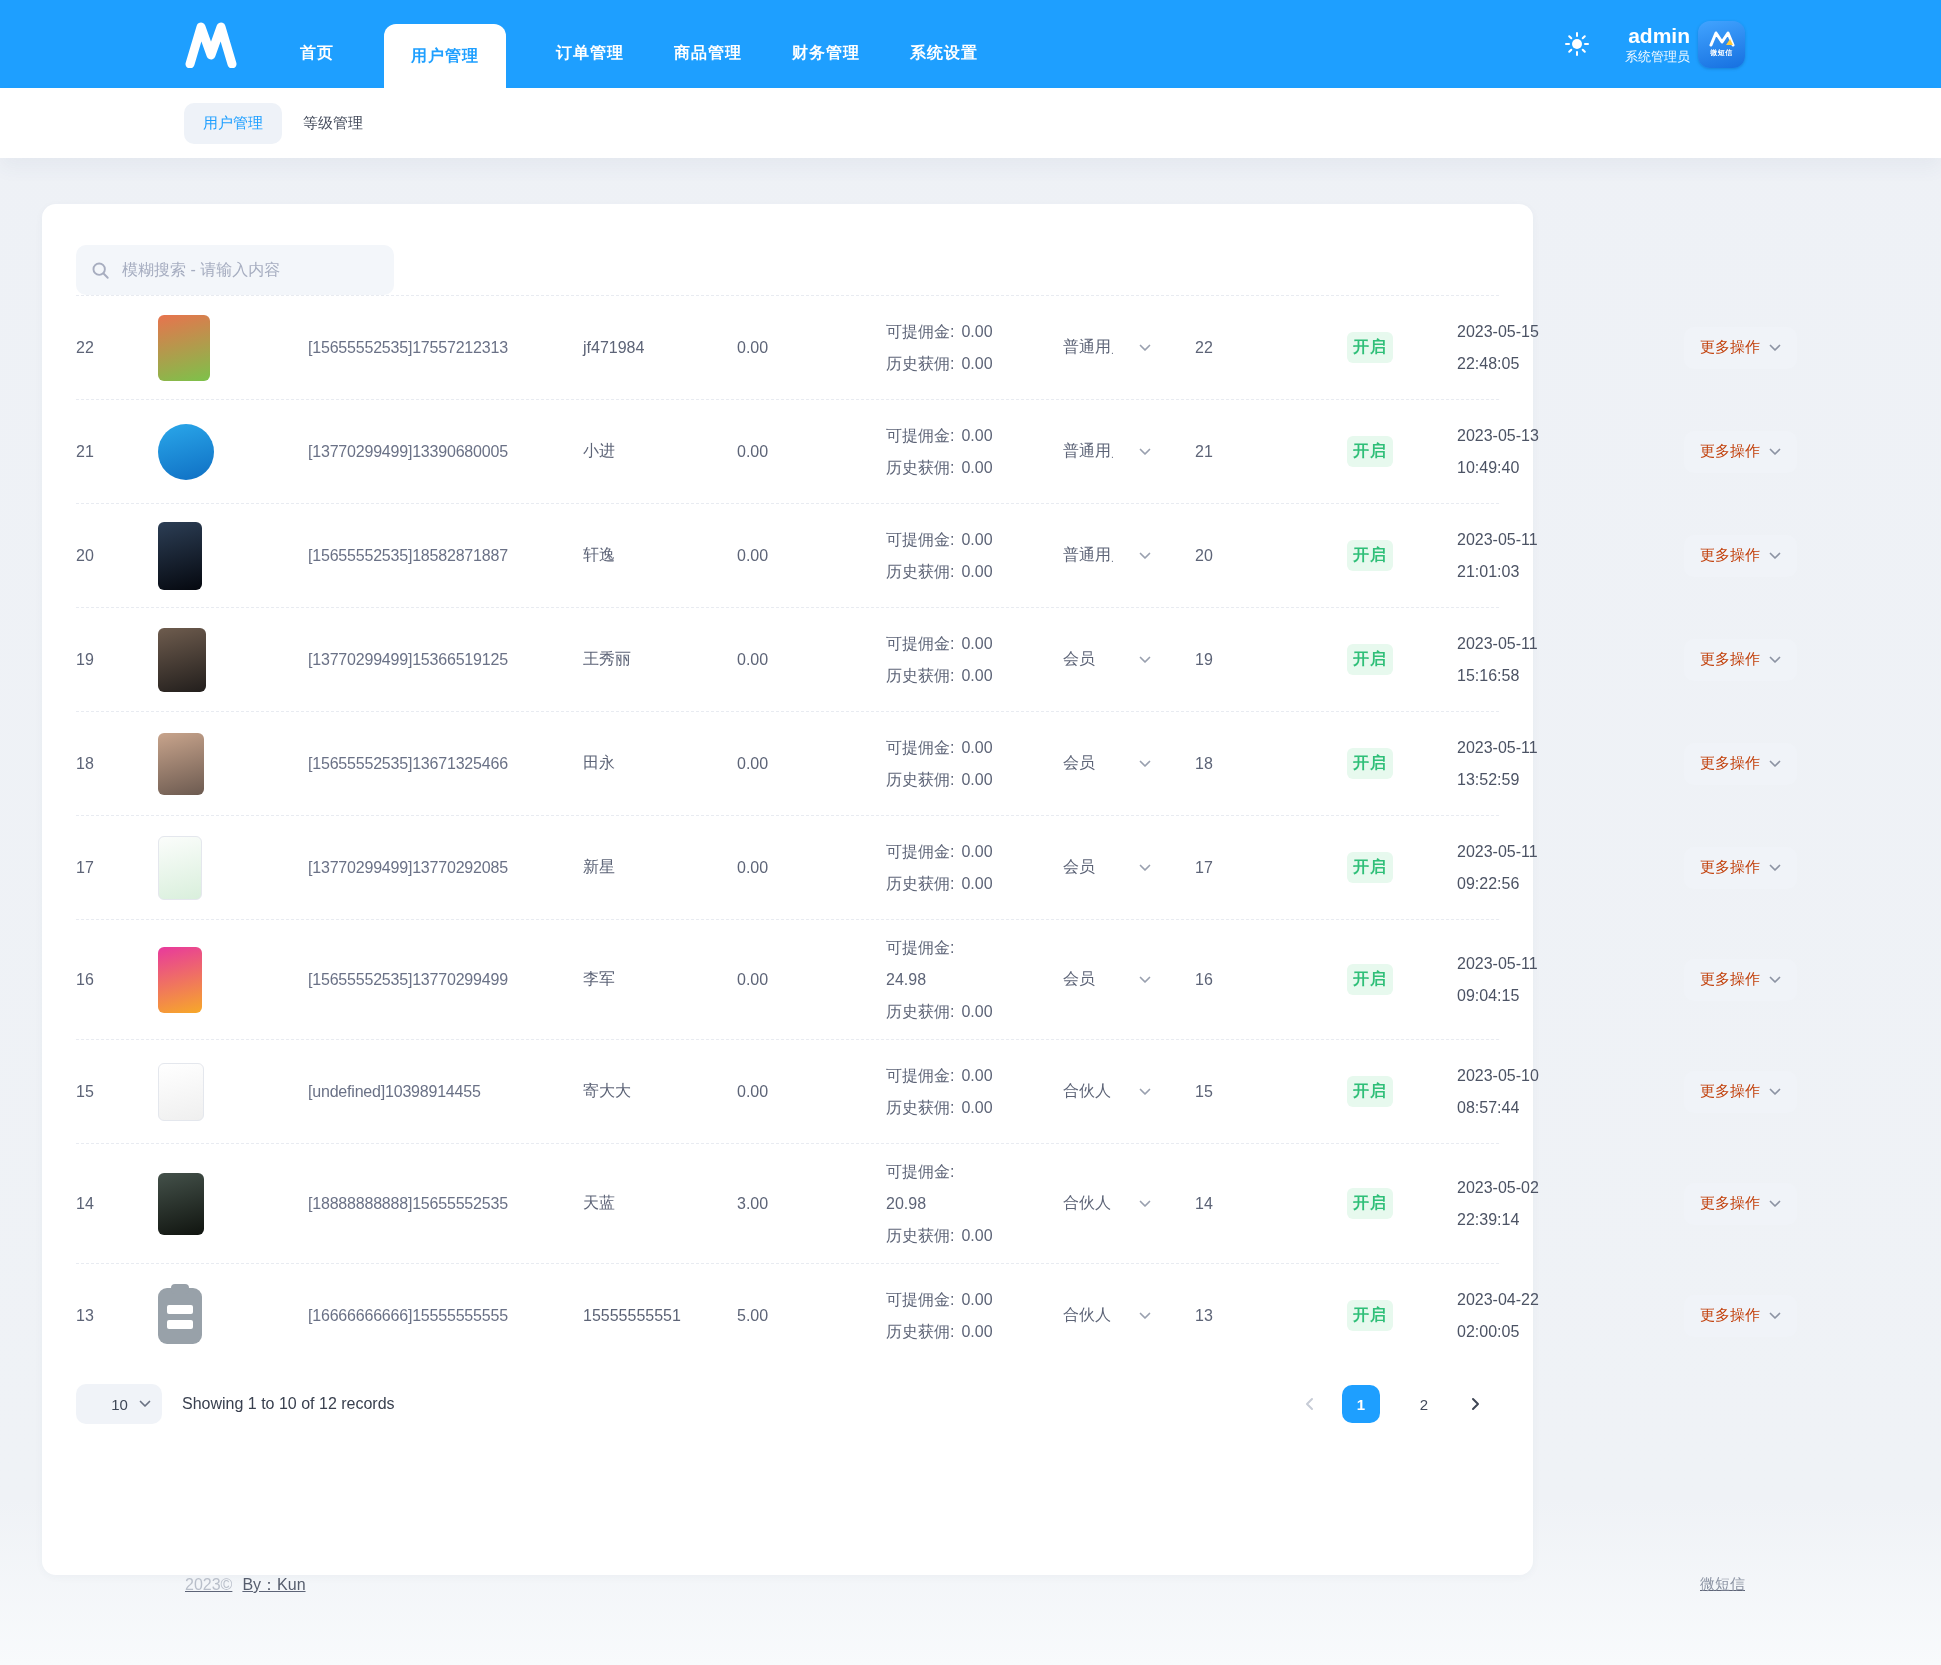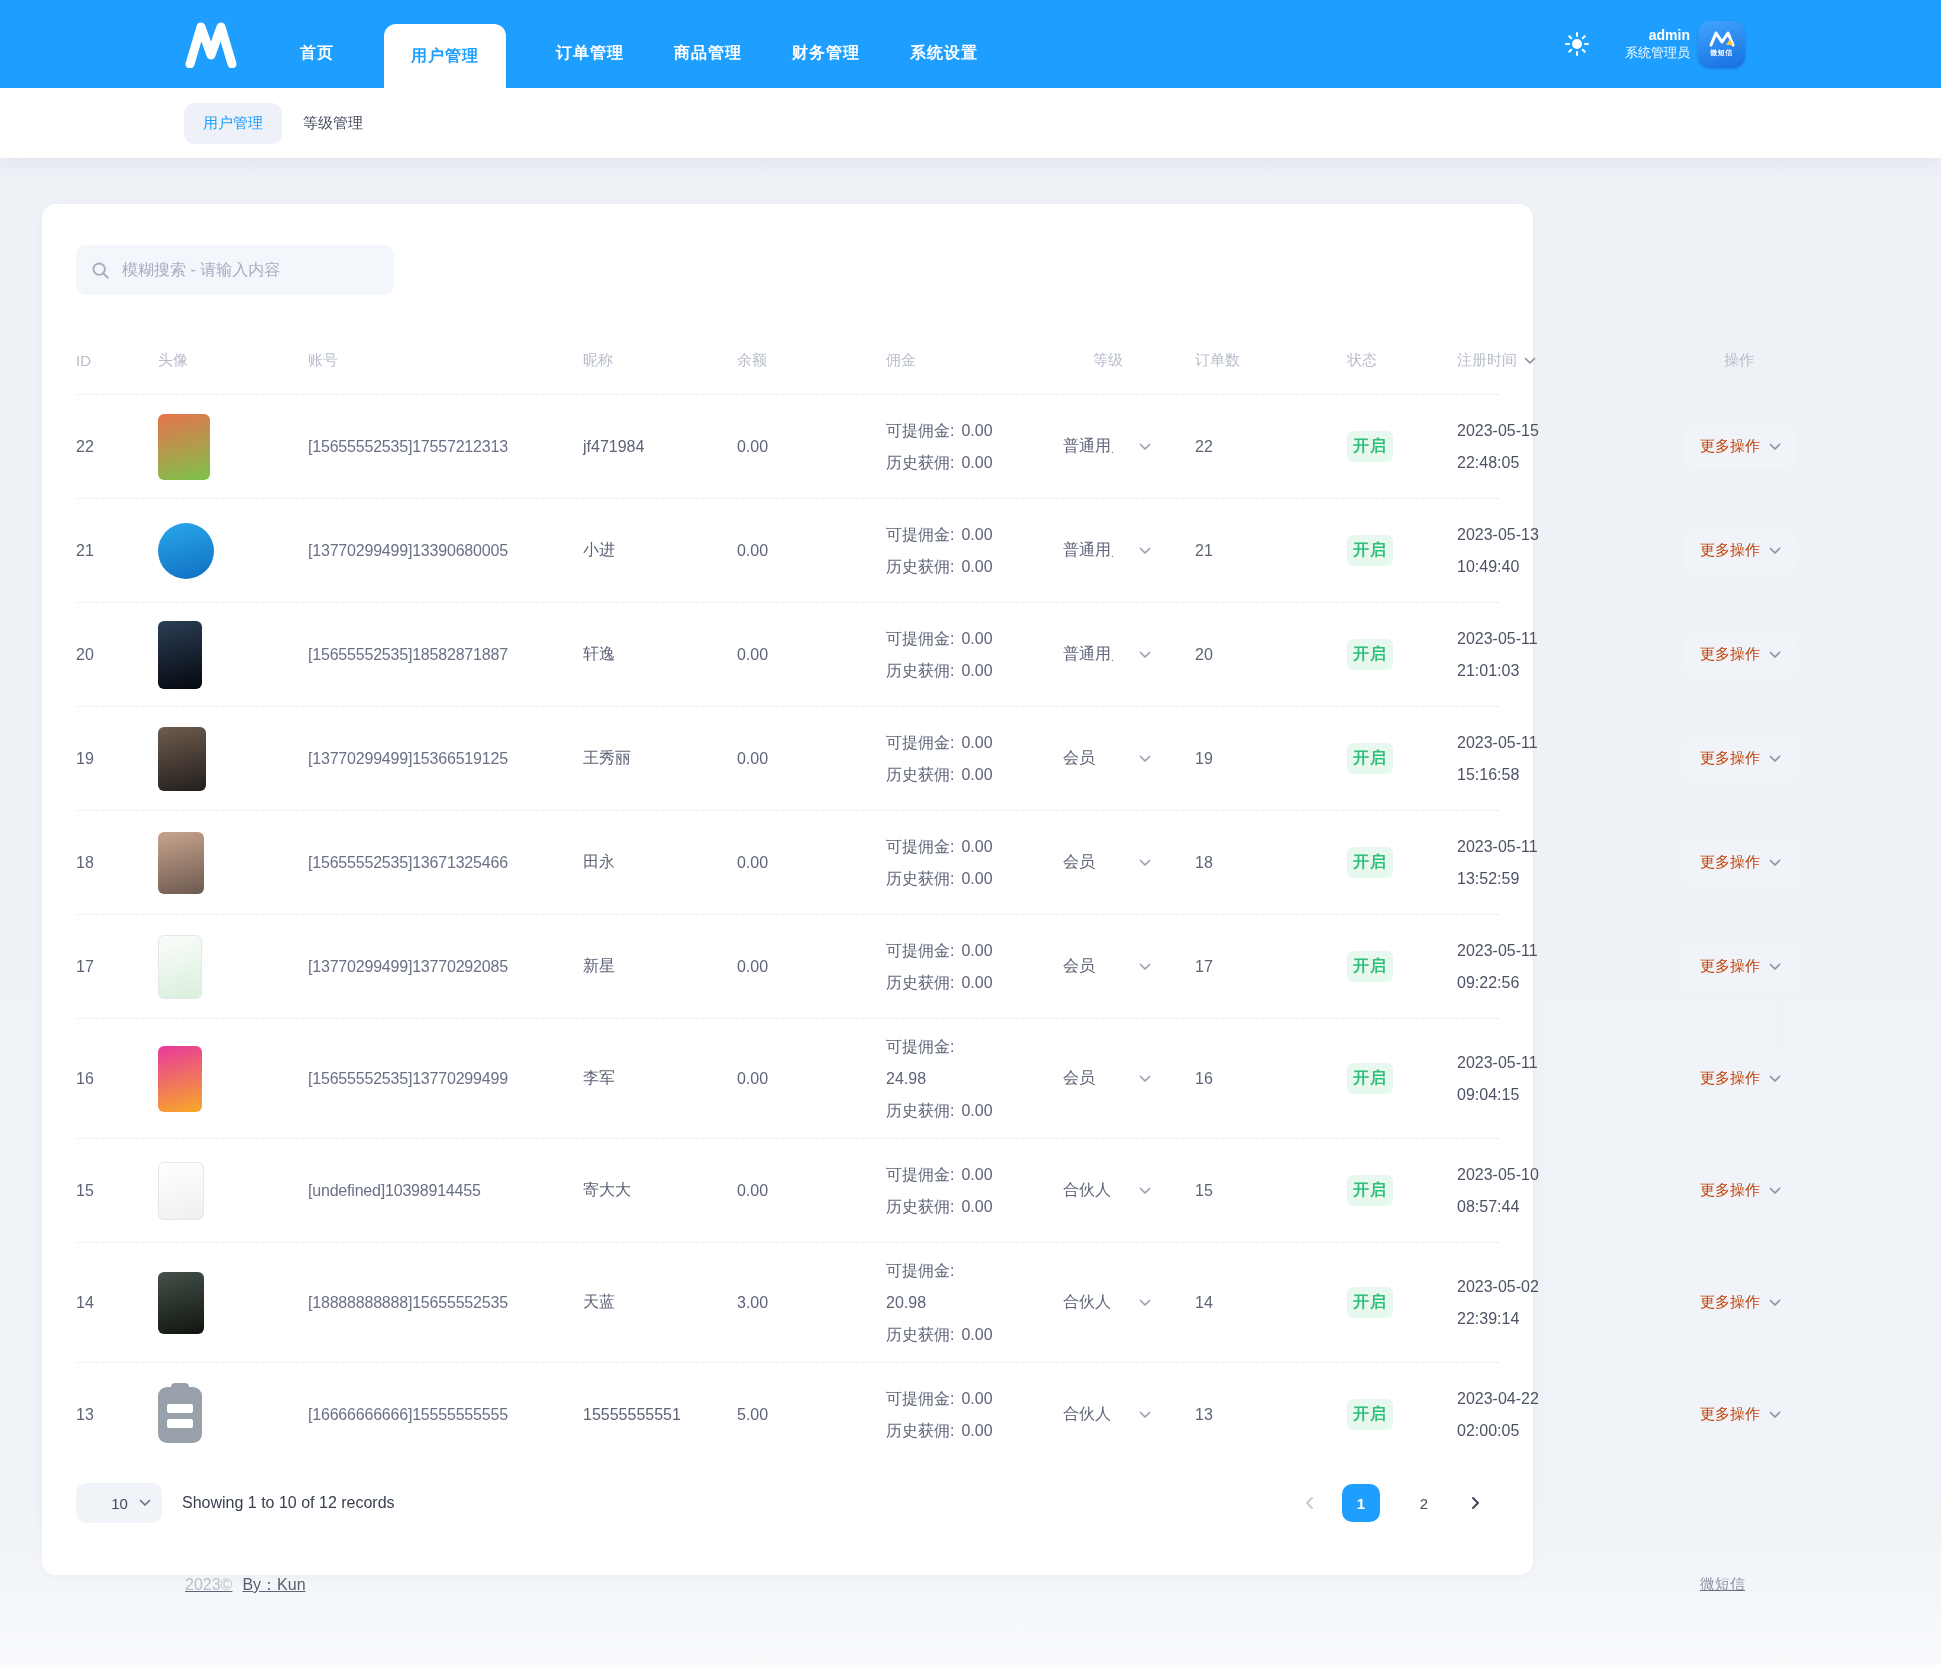--- a/index.html
+++ b/index.html
@@ -14,21 +14,21 @@
 
   
   .navbar { height:88px; background:#1e9fff; display:flex; align-items:flex-end; padding:0 196px 0 185px; }
   .brand { width:52px; height:46px; margin:0 63px 20px 0; align-self:flex-end; }
   .nav-items { display:flex; align-items:flex-end; gap:50px; height:88px; }
   .nav-item { color:#fff; font-size:16px; font-weight:600; letter-spacing:1px; padding-bottom:24px; white-space:nowrap; }
   .nav-item.active { background:#fff; color:#1e9fff; padding:0 27px; height:64px; display:flex; align-items:center; border-radius:12px 12px 0 0; }
   .nav-right { margin-left:auto; display:flex; align-items:center; align-self:center; height:88px; }
   .sun-icon { width:24px; height:24px; display:inline-flex; cursor:pointer; }
   .user-info { text-align:right; margin-left:36px; color:#fff; cursor:pointer; }
-  .user-name { font-size:14px; font-weight:700; line-height:1.25; }
+  .user-name { font-size:21px; font-weight:700; line-height:1.25; }
   .user-role { font-size:13px; line-height:1.25; opacity:.95; }
   .nav-avatar { width:47px; height:47px; border-radius:12px; margin-left:8px; cursor:pointer;
     background:linear-gradient(165deg,#42a4ff 0%,#1670e0 100%);
     display:flex; flex-direction:column; align-items:center; justify-content:center; gap:1px;
     box-shadow:0 1px 3px rgba(0,40,90,.25); }
   .avatar-caption { color:#fff; font-size:7px; letter-spacing:.5px; font-weight:700; }
 
   
   .subnav { height:70px; background:#fff; display:flex; align-items:center; padding-left:184px; gap:21px;
     box-shadow:0 10px 18px rgba(60,80,120,.05); }
@@ -163,38 +163,20 @@
 
 <main class="page-card">
   <div class="search-box">
     <svg viewBox="0 0 20 20" width="19" height="19">
       <circle cx="8.6" cy="8.6" r="6" fill="none" stroke="#a7adbf" stroke-width="2"></circle>
       <line x1="13.2" y1="13.2" x2="17.6" y2="17.6" stroke="#a7adbf" stroke-width="2" stroke-linecap="round"></line>
     </svg>
     <input type="text" placeholder="模糊搜索 - 请输入内容" style="">
   </div>
 
-  <div class="thead">
-    <div class="th">ID</div>
-    <div class="th">头像</div>
-    <div class="th">账号</div>
-    <div class="th">昵称</div>
-    <div class="th">余额</div>
-    <div class="th">佣金</div>
-    <div class="th th-level">等级</div>
-    <div class="th">订单数</div>
-    <div class="th">状态</div>
-    <div class="th th-regtime">
-      <span>注册时间</span>
-      <svg class="chev" viewBox="0 0 12 8" style="color:#8a90a0">
-          <polyline points="1.5,1.5 6,6 10.5,1.5"></polyline>
-        </svg>
-    </div>
-    <div class="th th-action">操作</div>
-  </div>
 
   <div>
       <div class="trow">
         <div class="cell c-id">22</div>
         <div class="cell c-avatar">
           <div class="avatar" style="width: 52px; height: 66px; background: linear-gradient(165deg, rgb(232, 115, 78) 0%, rgb(124, 194, 74) 100%);"></div>
         </div>
         <div class="cell c-account">[15655552535]17557212313</div>
         <div class="cell c-nick">jf471984</div>
         <div class="cell c-balance">0.00</div>

